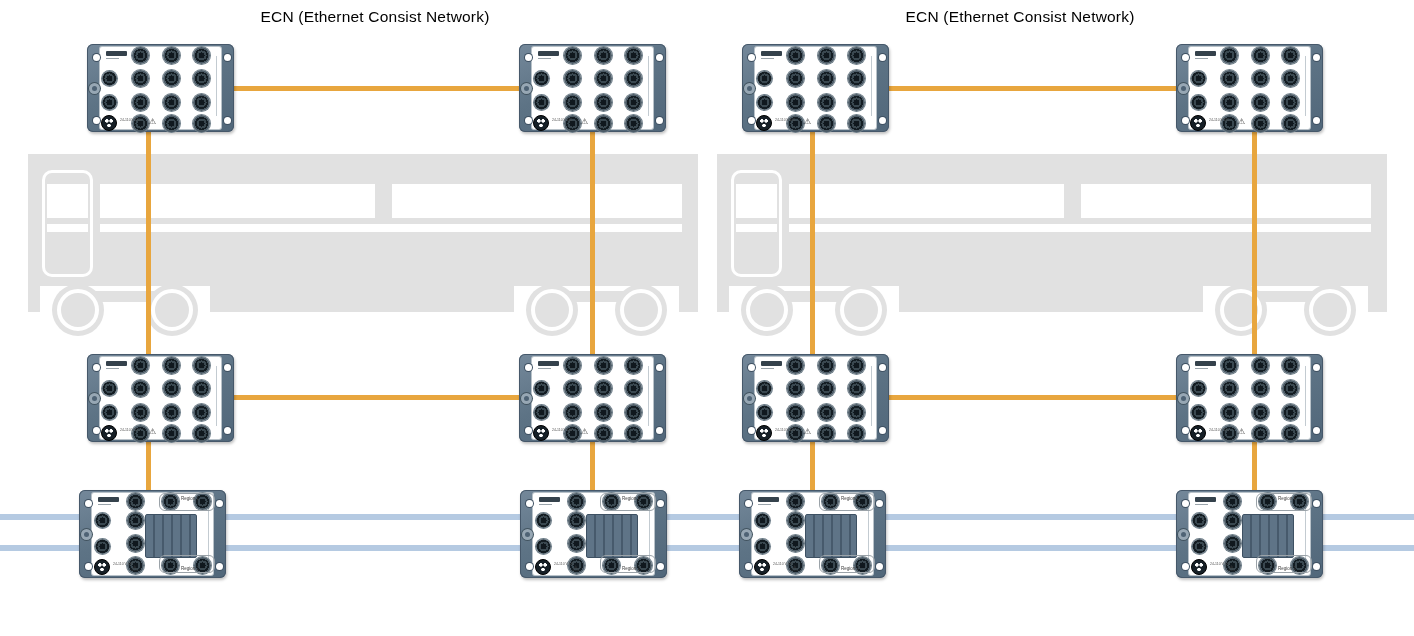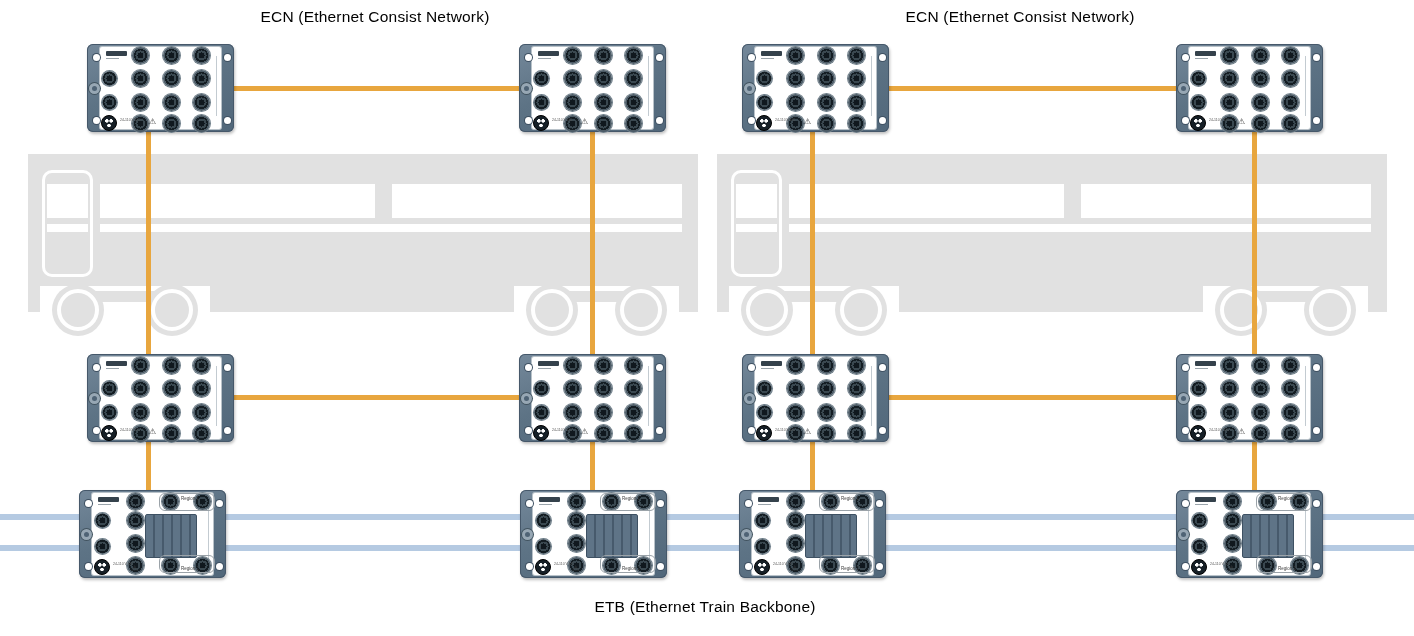--- a/index.html
+++ b/index.html
@@ -52,21 +52,20 @@
   .region{width:56px;height:18px;border:1px solid #9aa2a8;border-radius:6px;}
   .rlabel{font-size:4.5px;line-height:5px;color:#3c3c3c;width:32px;text-align:center;}
   .plabel{font-size:3.5px;line-height:3.8px;color:#555;width:22px;}
 </style>
 </head>
 <body>
 
 <div class="stage">
   <div class="title" id="title-ecn-left">ECN (Ethernet Consist Network)</div>
   <div class="title" id="title-ecn-right">ECN (Ethernet Consist Network)</div>
-  <div class="title" id="title-etb">ETB (Ethernet Train Backbone)</div>
 
   <div id="train-layer">
       <div class="car" style="left: 28px;">
         <div class="car-body"></div>
         <div class="car-white" style="left: 12px; top: 132px; width: 170px; height: 26px;"></div>
         <div class="car-white" style="left: 486px; top: 132px; width: 165px; height: 26px;"></div>
         <div class="car-gray" style="left: 38px; top: 137px; width: 118px; height: 11px;"></div>
         <div class="car-gray" style="left: 512px; top: 137px; width: 113px; height: 11px;"></div>
         <div class="car-door"></div>
         <div class="car-white" style="left: 19px; top: 30px; width: 41px; height: 34px;"></div>

